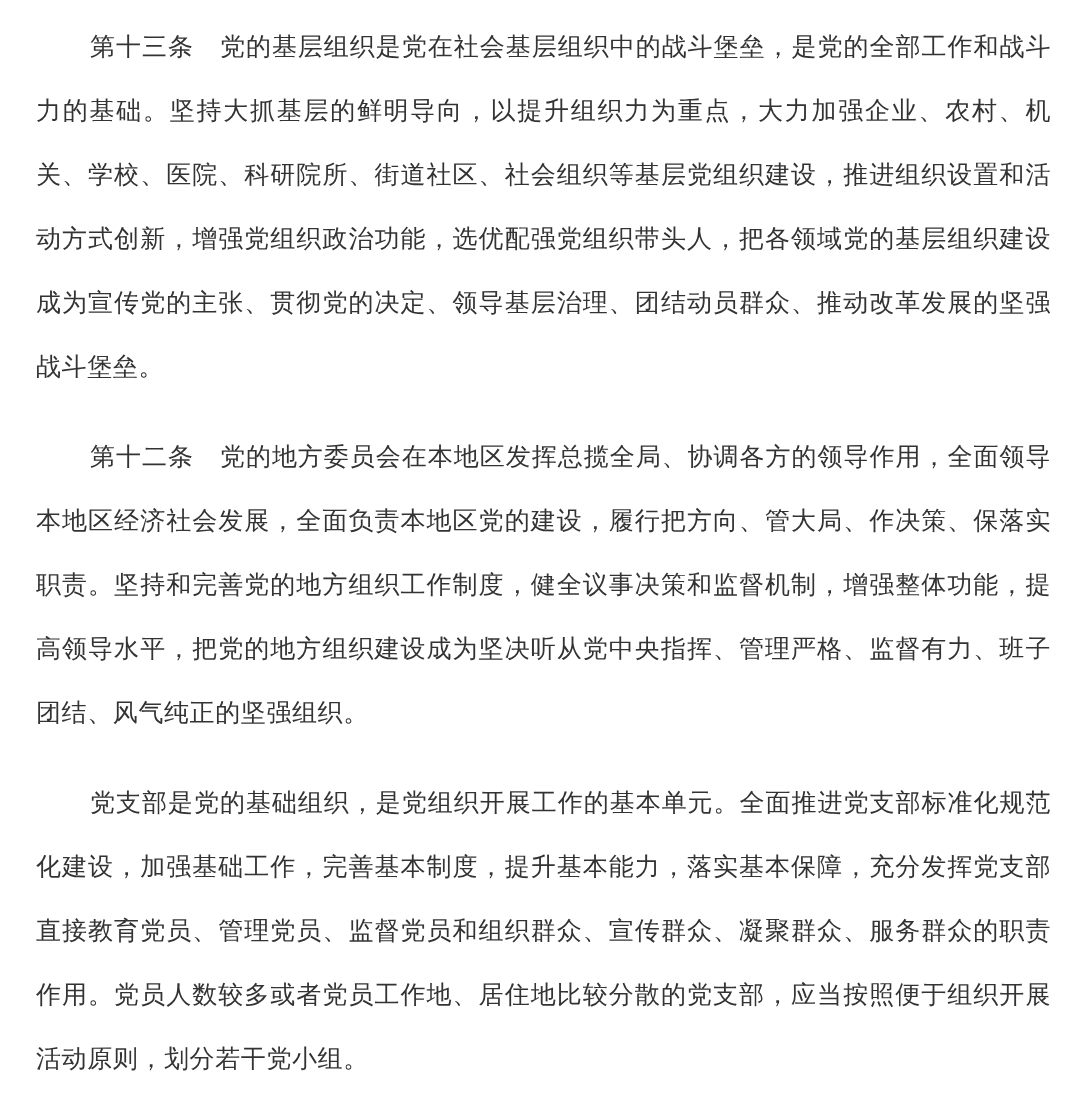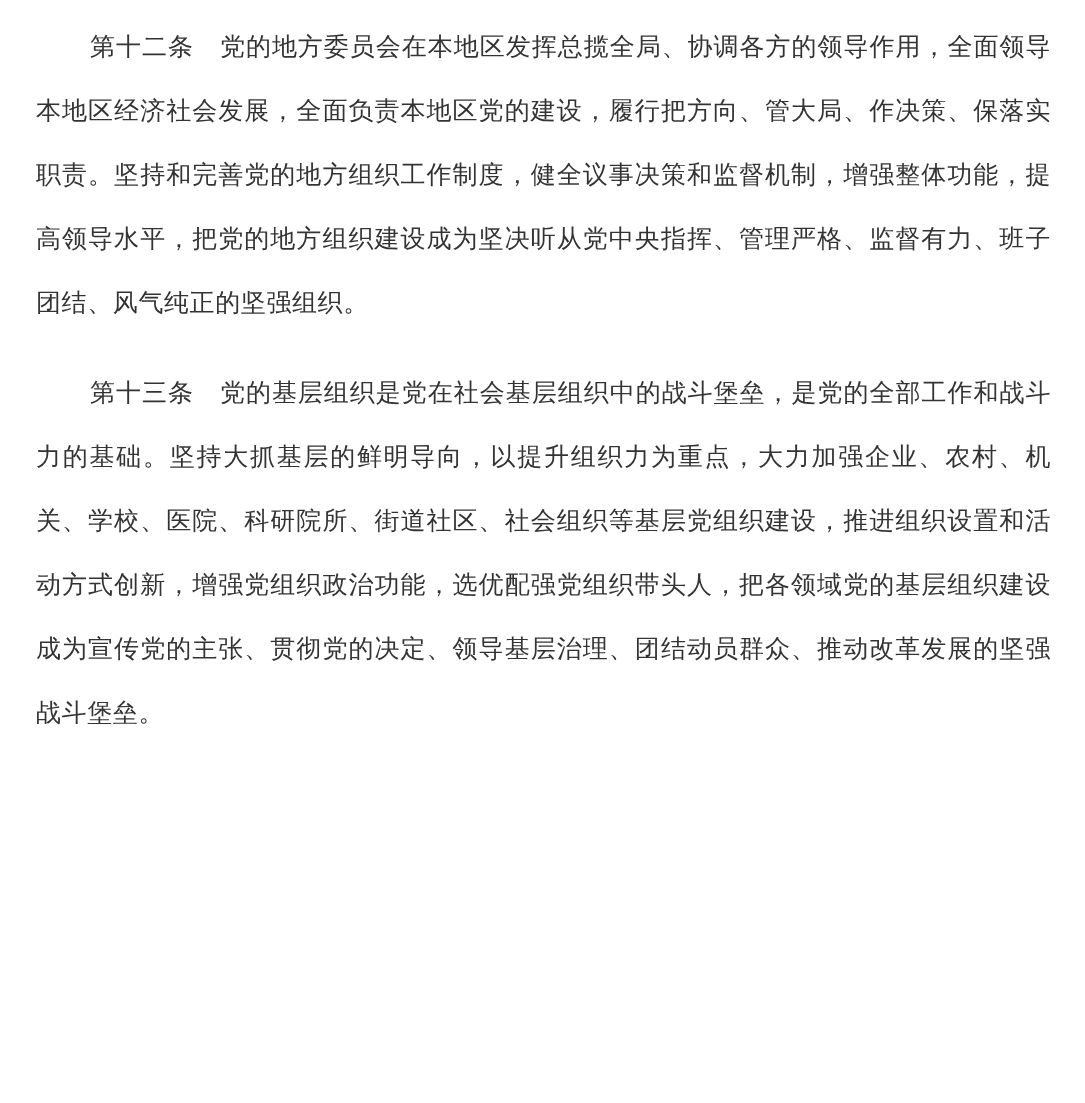--- a/index.html
+++ b/index.html
@@ -31,15 +31,16 @@
       word-break: break-all;
     }
     .para + .para {
       margin-top: 26px;
     }
   </style>
 </head>
 <body>
 
 <div class="doc">
+  <p class="para"><span>第十三条</span><span>　</span><span>党的基层组织是党在社会基层组织中的战斗堡垒，是党的全部工作和战斗力的基础。坚持大抓基层的鲜明导向，以提升组织力为重点，大力加强企业、农村、机关、学校、医院、科研院所、街道社区、社会组织等基层党组织建设，推进组织设置和活动方式创新，增强党组织政治功能，选优配强党组织带头人，把各领域党的基层组织建设成为宣传党的主张、贯彻党的决定、领导基层治理、团结动员群众、推动改革发展的坚强战斗堡垒。</span></p>
   <p class="para"><span>第十二条</span><span>　</span><span>党的地方委员会在本地区发挥总揽全局、协调各方的领导作用，全面领导本地区经济社会发展，全面负责本地区党的建设，履行把方向、管大局、作决策、保落实职责。坚持和完善党的地方组织工作制度，健全议事决策和监督机制，增强整体功能，提高领导水平，把党的地方组织建设成为坚决听从党中央指挥、管理严格、监督有力、班子团结、风气纯正的坚强组织。</span></p>
-  <p class="para"><span>第十三条</span><span>　</span><span>党的基层组织是党在社会基层组织中的战斗堡垒，是党的全部工作和战斗力的基础。坚持大抓基层的鲜明导向，以提升组织力为重点，大力加强企业、农村、机关、学校、医院、科研院所、街道社区、社会组织等基层党组织建设，推进组织设置和活动方式创新，增强党组织政治功能，选优配强党组织带头人，把各领域党的基层组织建设成为宣传党的主张、贯彻党的决定、领导基层治理、团结动员群众、推动改革发展的坚强战斗堡垒。</span></p>
+  <p class="para"><span>党支部是党的基础组织，是党组织开展工作的基本单元。全面推进党支部标准化规范化建设，加强基础工作，完善基本制度，提升基本能力，落实基本保障，充分发挥党支部直接教育党员、管理党员、监督党员和组织群众、宣传群众、凝聚群众、服务群众的职责作用。党员人数较多或者党员工作地、居住地比较分散的党支部，应当按照便于组织开展活动原则，划分若干党小组。</span></p>
 </div>
 
 </body></html>

